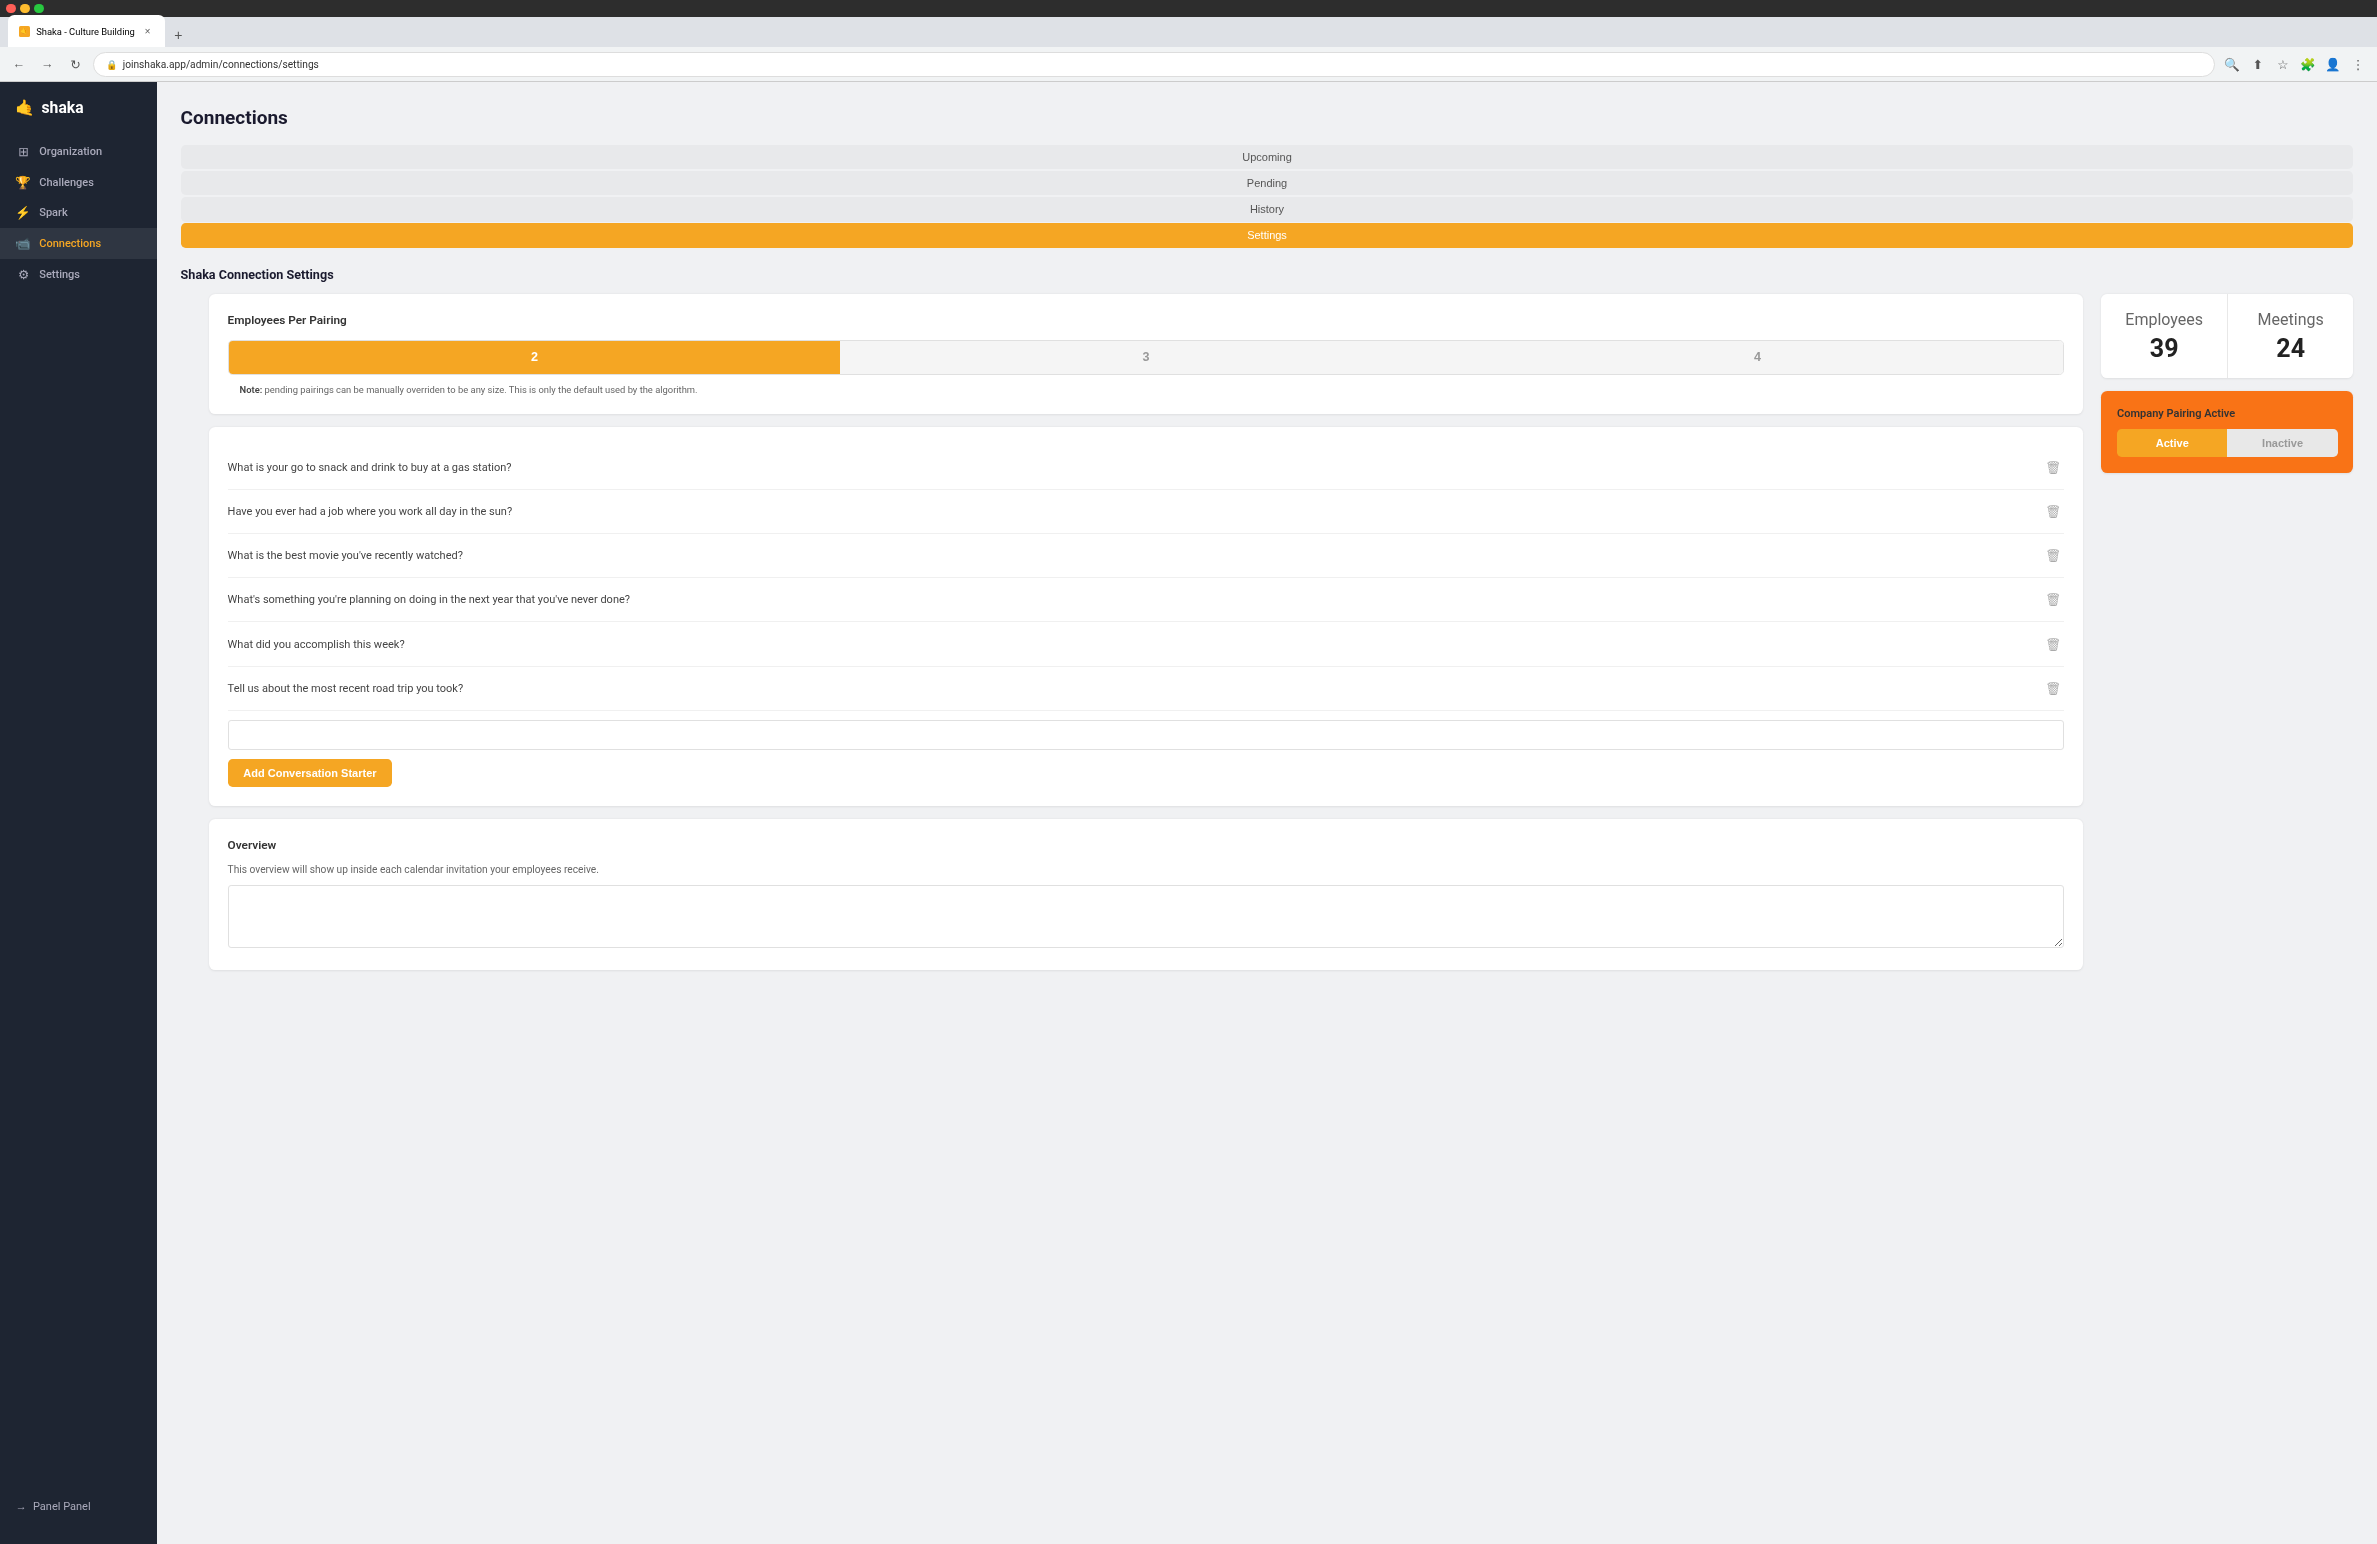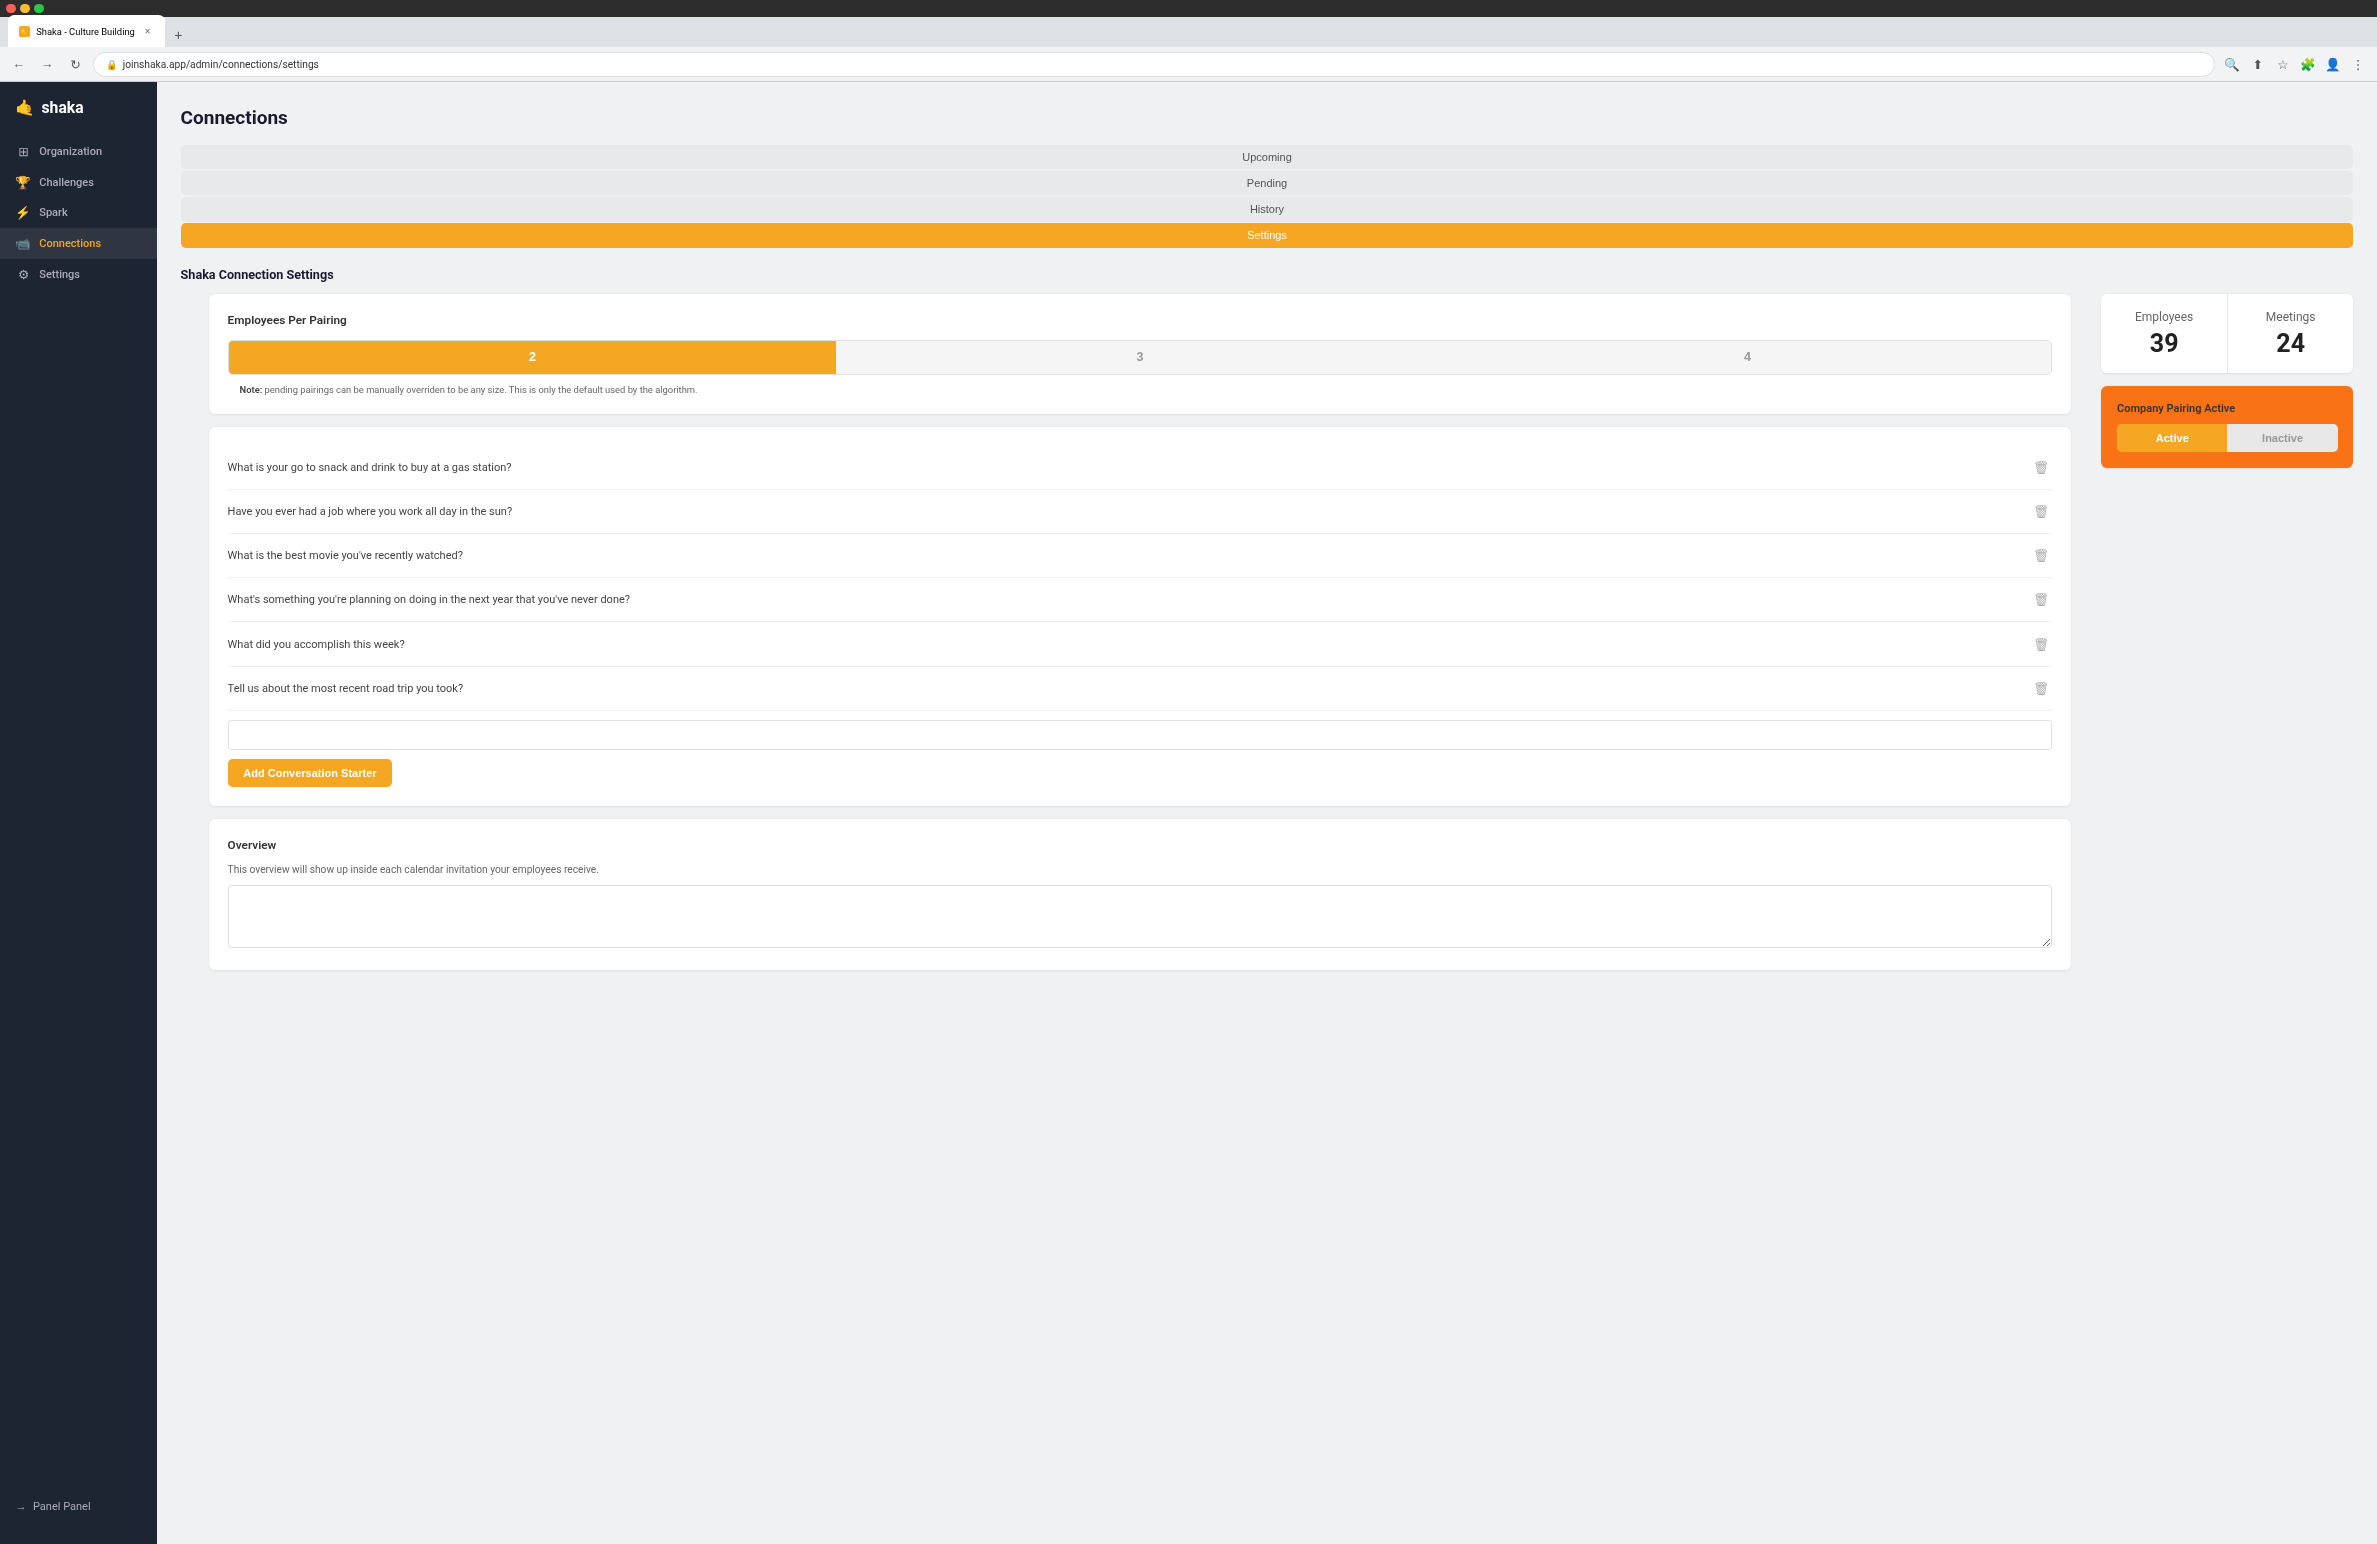--- a/index.html
+++ b/index.html
@@ -45,40 +45,40 @@
     
     .main-content { flex: 1; background: #f0f1f3; overflow-y: auto; padding: 23.6px; }
     .page-title { font-size: 19px; font-weight: 700; color: #1a1a2e; margin-bottom: 15.7px; }
 
     
     .tabs { display: flex; gap: 1.6px; margin-bottom: 19px; flex-direction: column; }
     .tab-btn { padding: 6.3px 15.7px; border: none; background: #e8e9eb; border-radius: 4.7px; font-size: 11px; font-weight: 500; cursor: pointer; color: #555; }
     .tab-btn.active { background: #f5a623; color: #fff; }
 
     
-    .content-row { display: flex; gap: 30px; padding-left: 28px; }
+    .content-row { display: flex; gap: 18px; padding-left: 28px; }
     .content-main { flex: 1; display: flex; flex-direction: column; gap: 12.6px; }
     .content-sidebar { width: 252px; flex-shrink: 0; display: flex; flex-direction: column; gap: 12.6px; }
 
     
     .card { background: #fff; border-radius: 6.3px; padding: 19px; box-shadow: 0 0.8px 2.4px rgba(0,0,0,0.08); }
     .card-title { font-size: 11.8px; font-weight: 600; color: #333; margin-bottom: 12.6px; }
 
     
     .pairing-options { display: flex; border-radius: 4.7px; overflow: hidden; border: 0.8px solid #e0e0e0; }
     .pairing-option { flex: 1; padding: 9.4px; text-align: center; cursor: pointer; font-size: 12.6px; font-weight: 600; color: #999; background: #f5f5f5; border: none; }
     .pairing-option.active { background: #f5a623; color: #fff; }
     .pairing-note { font-size: 9.4px; color: #666; margin-top: 9.4px; margin-left: 12px; }
     .pairing-note strong { font-weight: 600; color: #444; }
 
     
     .stats-row { display: flex; gap: 0; border-radius: 6.3px; overflow: hidden; box-shadow: 0 0.8px 2.4px rgba(0,0,0,0.08); }
     .stat-card { flex: 1; background: #fff; padding: 15.7px; text-align: center; }
     .stat-card:first-child { border-right: 0.8px solid #e8e8e8; }
-    .stat-label { font-size: 12px; color: #666; margin-bottom: 4.7px; }
+    .stat-label { font-size: 16px; color: #666; margin-bottom: 4.7px; }
     .stat-value { font-size: 25px; font-weight: 700; color: #222; }
 
     
     .pairing-active-card { background: #f97316; border-radius: 6.3px; padding: 15.7px; box-shadow: 0 0.8px 2.4px rgba(0,0,0,0.08); }
     .pairing-active-title { font-size: 11px; font-weight: 600; color: #333; margin-bottom: 9.4px; }
     .active-inactive-toggle { display: flex; gap: 0; border-radius: 4.7px; overflow: hidden; }
     .toggle-btn { flex: 1; padding: 7.9px; text-align: center; font-size: 11px; font-weight: 600; cursor: pointer; border: none; }
     .toggle-btn.active { background: #f5a623; color: #fff; }
     .toggle-btn.inactive { background: #e8e8e8; color: #999; }
 

